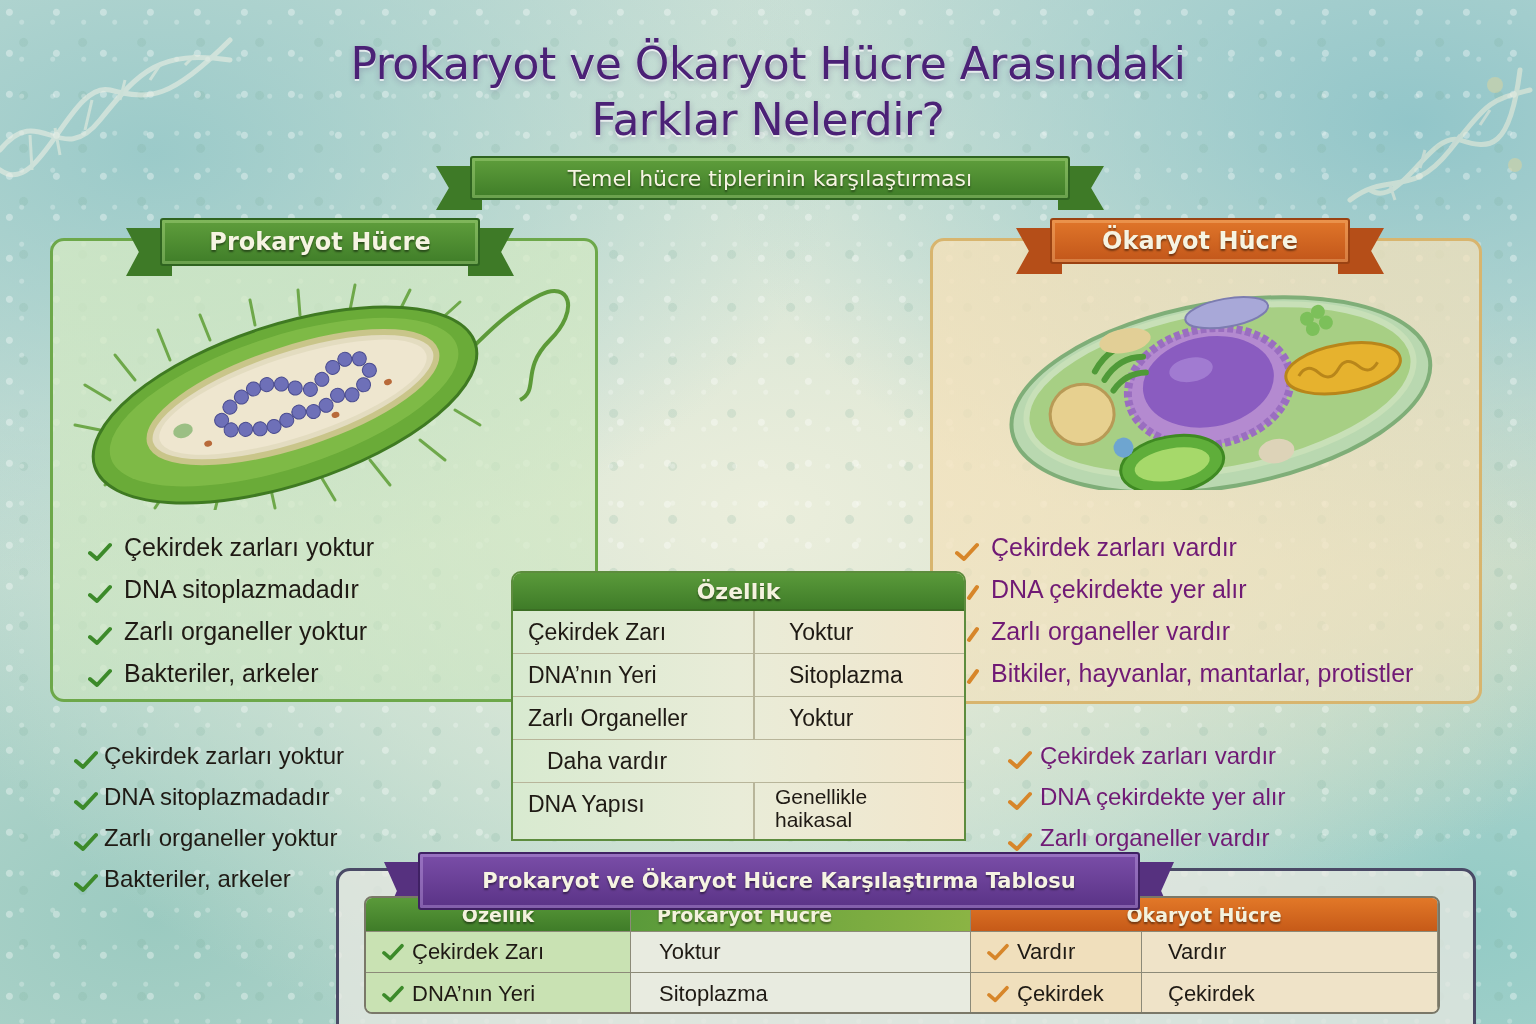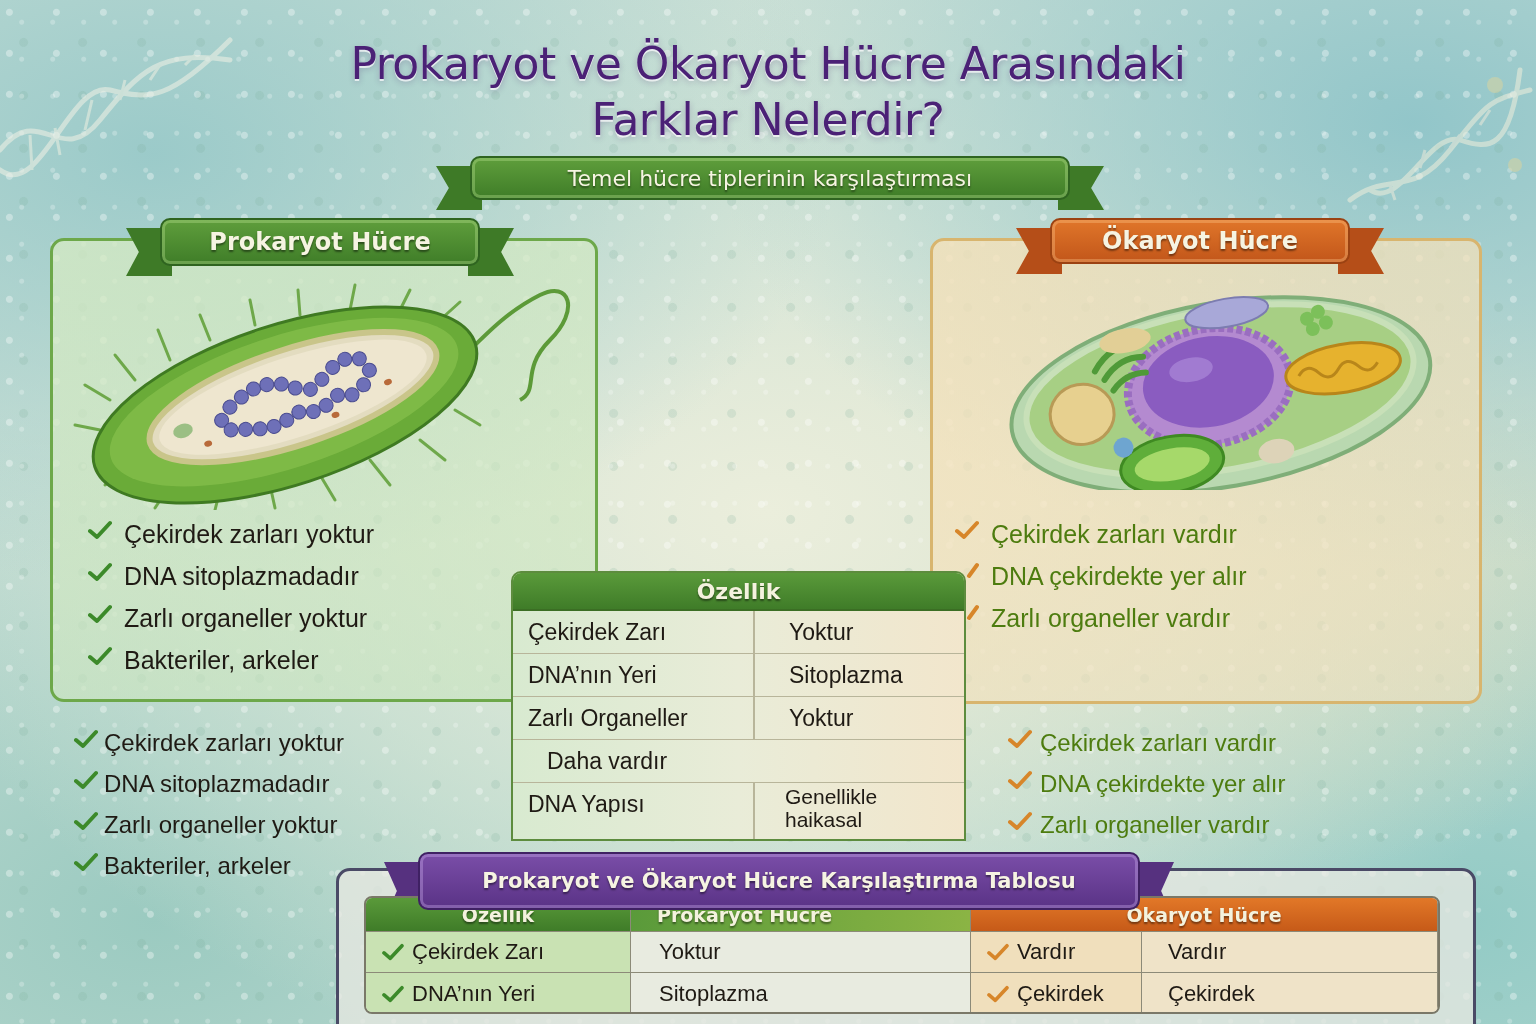--- a/index.html
+++ b/index.html
@@ -38,21 +38,21 @@
   
   .ribbon { position: absolute; display: flex; align-items: center; justify-content: center; }
   .ribbon .tail {
     position: absolute; top: 10px; width: 46px; height: 100%;
   }
   .ribbon .tail.l { left: -34px; clip-path: polygon(0 0, 100% 0, 100% 100%, 0 100%, 28% 50%); }
   .ribbon .tail.r { right: -34px; clip-path: polygon(0 0, 100% 0, 72% 50%, 100% 100%, 0 100%); }
   .ribbon .body {
     position: relative; z-index: 1; width: 100%; height: 100%;
     display: flex; align-items: center; justify-content: center;
-    border-radius: 10px;
+    border-radius: 3px;
     text-align: right;
   }
   .ribbon-green .body { background: linear-gradient(#5f9e3c, #3f7d28); border: 2px solid #2f6420; box-shadow: inset 0 0 0 3px rgba(190,230,150,0.35); }
   .ribbon-green .tail { background: #3e7a27; }
   .ribbon-orange .body { background: linear-gradient(#e0762a, #c2561a); border: 2px solid #9b4212; box-shadow: inset 0 0 0 3px rgba(255,200,140,0.35); }
   .ribbon-orange .tail { background: #b54e18; }
   .ribbon-purple .body { background: linear-gradient(#7a4ea8, #5a3386); border: 2px solid #3f2163; box-shadow: inset 0 0 0 3px rgba(210,180,240,0.35); }
   .ribbon-purple .tail { background: #56317f; }
   .ribbon-text {
     color: #f6f4e2; font-weight: bold;
@@ -71,28 +71,28 @@
   }
   .panel-euk {
     left: 930px; top: 238px; width: 552px; height: 466px;
     border: 3px solid #d8b56e;
     background: linear-gradient(160deg, rgba(245,225,185,0.8), rgba(240,225,190,0.6));
   }
 
   
   .bullets { position: absolute; list-style: none; }
   .bullets li {
-    display: flex; align-items: flex-start;
+    display: flex; align-items: flex-end;
     font-family: "Liberation Sans", sans-serif;
     color: #1f1a14; white-space: nowrap;
   }
   .check { display: inline-block; width: 24px; height: 20px; margin-right: 12px; flex: 0 0 auto; }
   .bullets.big li { font-size: 25px; height: 42px; }
   .bullets.mid li { font-size: 24px; height: 41px; }
-  .euk-color li { color: #4d7c0f; }
+  .euk-color li { color: #701a75; }
 
   
   .mid-table {
     position: absolute; left: 511px; top: 571px; width: 455px; height: 270px;
     border: 2px solid #5d8c3e; border-radius: 10px 10px 0 0;
     overflow: hidden; background: linear-gradient(90deg, #d8ead0 0%, #e9ecd8 50%, #f2e6cc 100%);
   }
   .mid-table .head {
     height: 38px; background: linear-gradient(#5a9a3a, #3f7c28);
     color: #f4f2de; font-weight: bold; font-size: 22px;
@@ -101,21 +101,21 @@
     border-bottom: 2px solid #3b6e24;
   }
   .mid-row {
     display: flex; height: 43px; border-bottom: 1px solid #b8b59a;
     font-family: "Liberation Sans", sans-serif; font-size: 23px; color: #1f1a14;
   }
   .mid-row:last-child { border-bottom: none; height: 60px; }
   .mid-row .c1 { width: 242px; padding-left: 15px; display: flex; align-items: center; border-right: 2px solid #b8b59a; }
   .mid-row .c2 { flex: 1; padding-left: 34px; display: flex; align-items: center; }
   .mid-row:last-child .c1 { align-items: flex-start; padding-top: 8px; }
-  .mid-row:last-child .c2 { align-items: flex-start; padding-top: 2px; padding-left: 30px; font-size: 21px; line-height: 23px; white-space: pre-line; }
+  .mid-row:last-child .c2 { align-items: flex-start; padding-top: 2px; padding-left: 20px; font-size: 21px; line-height: 23px; white-space: pre-line; }
 
   
   .bottom-frame {
     position: absolute; left: 336px; top: 868px; width: 1140px; height: 170px;
     border: 3px solid #4a4a66; border-radius: 14px;
     background: rgba(232,232,225,0.75);
   }
   .bottom-table {
     position: absolute; left: 364px; top: 896px; width: 1076px; height: 118px;
     border-radius: 8px; overflow: hidden;
@@ -331,20 +331,26 @@
         <path d="M14 14 L22 3" fill="none" stroke="#d7862a" stroke-width="4" stroke-linecap="round"></path>
       </svg>
       <span>DNA çekirdekte yer alır</span>
     </li>
   <li>
       <svg class="check" viewBox="0 0 24 20">
         <path d="M14 14 L22 3" fill="none" stroke="#d7862a" stroke-width="4" stroke-linecap="round"></path>
       </svg>
       <span>Zarlı organeller vardır</span>
     </li>
+  <li>
+      <svg class="check" viewBox="0 0 24 20">
+        <path d="M14 14 L22 3" fill="none" stroke="#d7862a" stroke-width="4" stroke-linecap="round"></path>
+      </svg>
+      <span>Bitkiler, hayvanlar, mantarlar, protistler</span>
+    </li>
 </ul>
 
 <ul class="bullets mid" style="left:74px;top:729px;">
   <li>
       <svg class="check" style="margin-right:6px" viewBox="0 0 24 20">
         <path d="M2 11 L9 17 L22 3" fill="none" stroke="#3c8a2a" stroke-width="4" stroke-linecap="round" stroke-linejoin="round"></path>
       </svg>
       <span>Çekirdek zarları yoktur</span>
     </li>
   <li>

